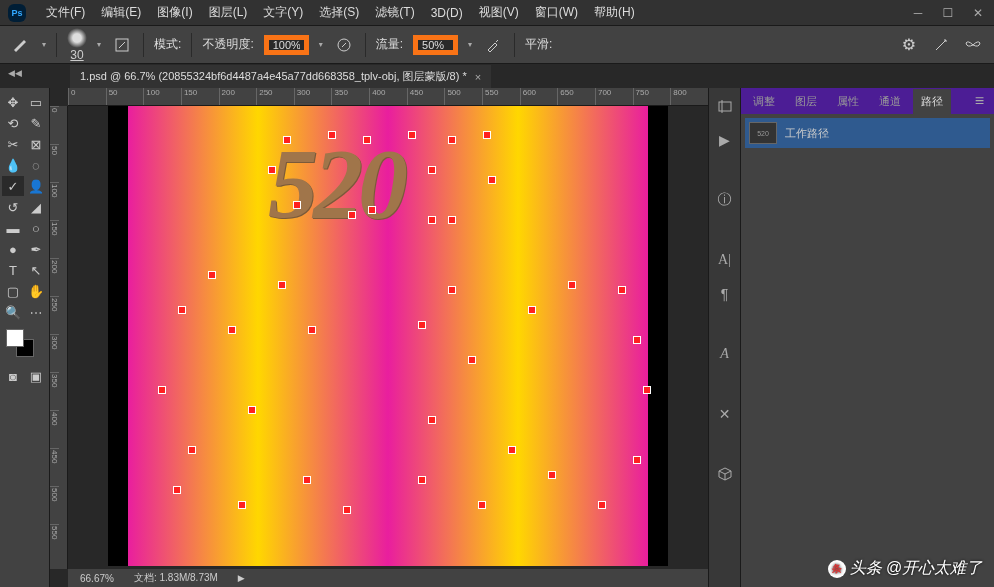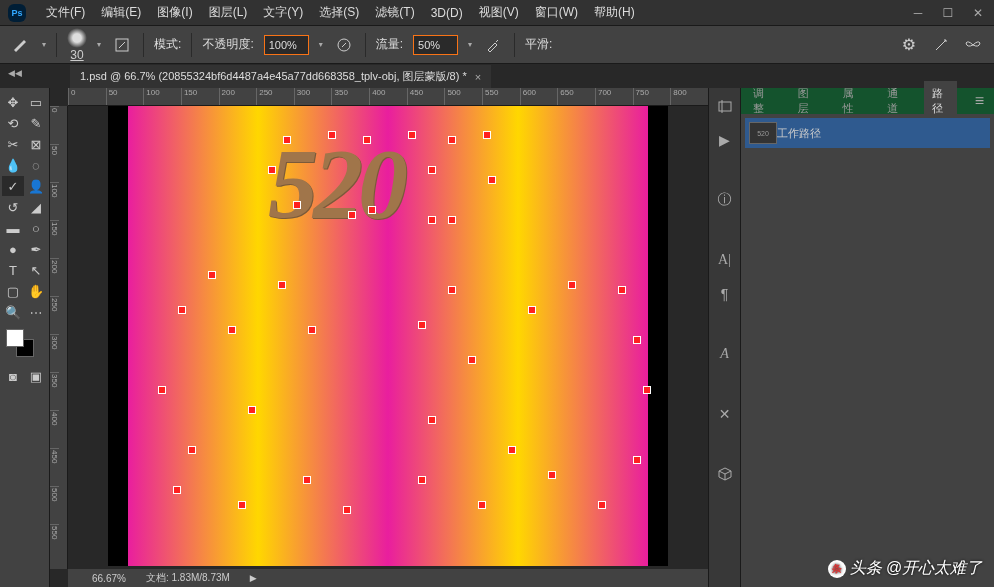--- a/index.html
+++ b/index.html
@@ -8,21 +8,21 @@
 .ps-logo { width: 18px; height: 18px; background: #001e36; color: #31a8ff; font-size: 9px; font-weight: bold; display: flex; align-items: center; justify-content: center; border-radius: 6px; margin-right: 12px; }
 .menu-item { font-size: 12px; padding: 0 8px; cursor: pointer; color: #ddd; }
 .window-controls { margin-left: auto; display: flex; gap: 14px; }
 .win-btn { width: 16px; height: 16px; color: #aaa; cursor: pointer; display: flex; align-items: center; justify-content: center; font-size: 12px; }
 .options-bar { height: 38px; background: #424242; display: flex; align-items: center; padding: 0 10px; gap: 10px; border-bottom: 1px solid #1a1a1a; }
 .opt-icon { width: 22px; height: 22px; display: flex; align-items: center; justify-content: center; cursor: pointer; }
 .brush-prev { width: 20px; height: 20px; background: radial-gradient(circle, #ddd 30%, transparent 70%); border-radius: 50%; }
 .brush-size { font-size: 12px; color: #ccc; text-decoration: underline; }
 .opt-label { font-size: 12px; color: #ddd; }
 .opt-select { background: #2a2a2a; border: 1px solid #1a1a1a; color: #ddd; font-size: 12px; padding: 2px 20px 2px 6px; height: 22px; }
-.opt-input { background: #2a2a2a; border: 1px solid #f97316; color: #ddd; font-size: 11px; width: 45px; padding: 2px 4px; height: 20px; }
+.opt-input { background: #2a2a2a; border: 5px solid #f97316; color: #ddd; font-size: 11px; width: 45px; padding: 2px 4px; height: 20px; }
 .sep { width: 1px; height: 24px; background: #2a2a2a; }
 .flex-spacer { flex: 1; }
 .tab-bar { height: 24px; background: #282828; display: flex; align-items: flex-end; padding-left: 70px; }
 .collapse-arrow { position: absolute; left: 8px; top: 68px; font-size: 9px; color: #aaa; cursor: pointer; }
 .doc-tab { background: #323232; font-size: 11px; color: #ddd; padding: 4px 10px; display: flex; align-items: center; gap: 8px; cursor: pointer; }
 .doc-tab .close { font-size: 11px; color: #aaa; }
 .main-area { display: flex; height: calc(100% - 88px); }
 .toolbox { width: 50px; background: #424242; padding: 4px 2px; display: flex; flex-direction: column; gap: 1px; border-right: 1px solid #1a1a1a; }
 .tool-row { display: flex; gap: 1px; }
 .tool { width: 22px; height: 20px; display: flex; align-items: center; justify-content: center; cursor: pointer; color: #ccc; font-size: 13px; position: relative; }
@@ -34,30 +34,30 @@
 .ruler-h { position: absolute; top: 0; left: 18px; right: 0; height: 18px; background: #424242; border-bottom: 1px solid #1a1a1a; display: flex; font-size: 8px; color: #aaa; }
 .ruler-v { position: absolute; top: 18px; left: 0; width: 18px; bottom: 18px; background: #424242; border-right: 1px solid #1a1a1a; font-size: 8px; color: #aaa; }
 .ruler-tick { flex: 1; border-left: 1px solid #666; padding-left: 2px; }
 .ruler-tick-v { height: 38px; border-top: 1px solid #666; padding-top: 1px; writing-mode: vertical-lr; }
 .canvas-wrap { position: absolute; top: 18px; left: 18px; right: 0; bottom: 18px; display: flex; align-items: flex-start; justify-content: center; padding-top: 0; }
 .canvas { width: 560px; height: 460px; background: linear-gradient(90deg, #e91e9e 0%, #ffd700 25%, #e91e9e 50%, #ffd700 75%, #e91e9e 100%); position: relative; border-left: 20px solid #000; border-right: 20px solid #000; }
 .stroke-text { position: absolute; font-family: "STKaiti", serif; font-weight: bold; color: #a0754a; text-shadow: 1px 1px 0 #7a5a3a; }
 .t520 { top: 20px; left: 140px; font-size: 100px; letter-spacing: -5px; font-style: italic; }
 .tkai { top: 140px; left: 10px; font-size: 220px; }
 .ap { position: absolute; width: 8px; height: 8px; background: #ff2020; border: 1px solid #fff; }
-.status-bar { position: absolute; bottom: 0; left: 18px; right: 0; height: 18px; background: #424242; display: flex; align-items: center; font-size: 10px; color: #ccc; padding: 0 24px; gap: 20px; }
+.status-bar { position: absolute; bottom: 0; left: 18px; right: 0; height: 18px; background: #424242; display: flex; align-items: center; font-size: 10px; color: #ccc; padding: 0 12px; gap: 20px; }
 .vstrip { width: 32px; background: #383838; display: flex; flex-direction: column; align-items: center; padding: 8px 0; gap: 14px; border-left: 1px solid #1a1a1a; }
 .vstrip-icon { width: 20px; height: 20px; color: #aaa; cursor: pointer; display: flex; align-items: center; justify-content: center; font-size: 14px; }
 .panels { width: 254px; background: #383838; border-left: 1px solid #1a1a1a; display: flex; flex-direction: column; }
-.panel-tabs { height: 26px; display: flex; align-items: center; padding: 0 4px; gap: 12px; background: #14532d; justify-content: center; }
+.panel-tabs { height: 26px; display: flex; align-items: center; padding: 0 4px; gap: 4px; background: #4c1d95; justify-content: center; }
 .ptab { font-size: 11px; padding: 5px 8px; color: #999; cursor: pointer; }
 .ptab.active { background: #424242; color: #ddd; }
 .ptab-menu { margin-left: auto; padding: 0 6px; cursor: pointer; color: #aaa; }
 .panel-body { flex: 1; background: #424242; padding: 4px; }
-.path-item { display: flex; align-items: center; gap: 0; padding: 4px; background: #2f5a8f; font-size: 11px; }
+.path-item { display: flex; align-items: center; gap: 8px; padding: 4px; background: #2f5a8f; font-size: 11px; }
 .path-thumb { width: 28px; height: 22px; background: #333; border: 1px solid #666; display:flex; align-items:center; justify-content:center; font-size:7px; color:#999; }
 .watermark { position: absolute; bottom: 8px; right: 12px; font-size: 16px; color: #fff; font-style: italic; display: flex; align-items: center; gap: 4px; text-shadow: 0 0 3px #000; }
 .wm-logo { width: 18px; height: 18px; background: #fff; border-radius: 50%; color: #d33; font-size: 10px; display: flex; align-items: center; justify-content: center; font-weight: bold; font-style: normal; }
 </style>
 </head>
 <body>
 
 <div class="titlebar">
   <div class="ps-logo">Ps</div>
   <div class="menu-item">文件(F)</div>

